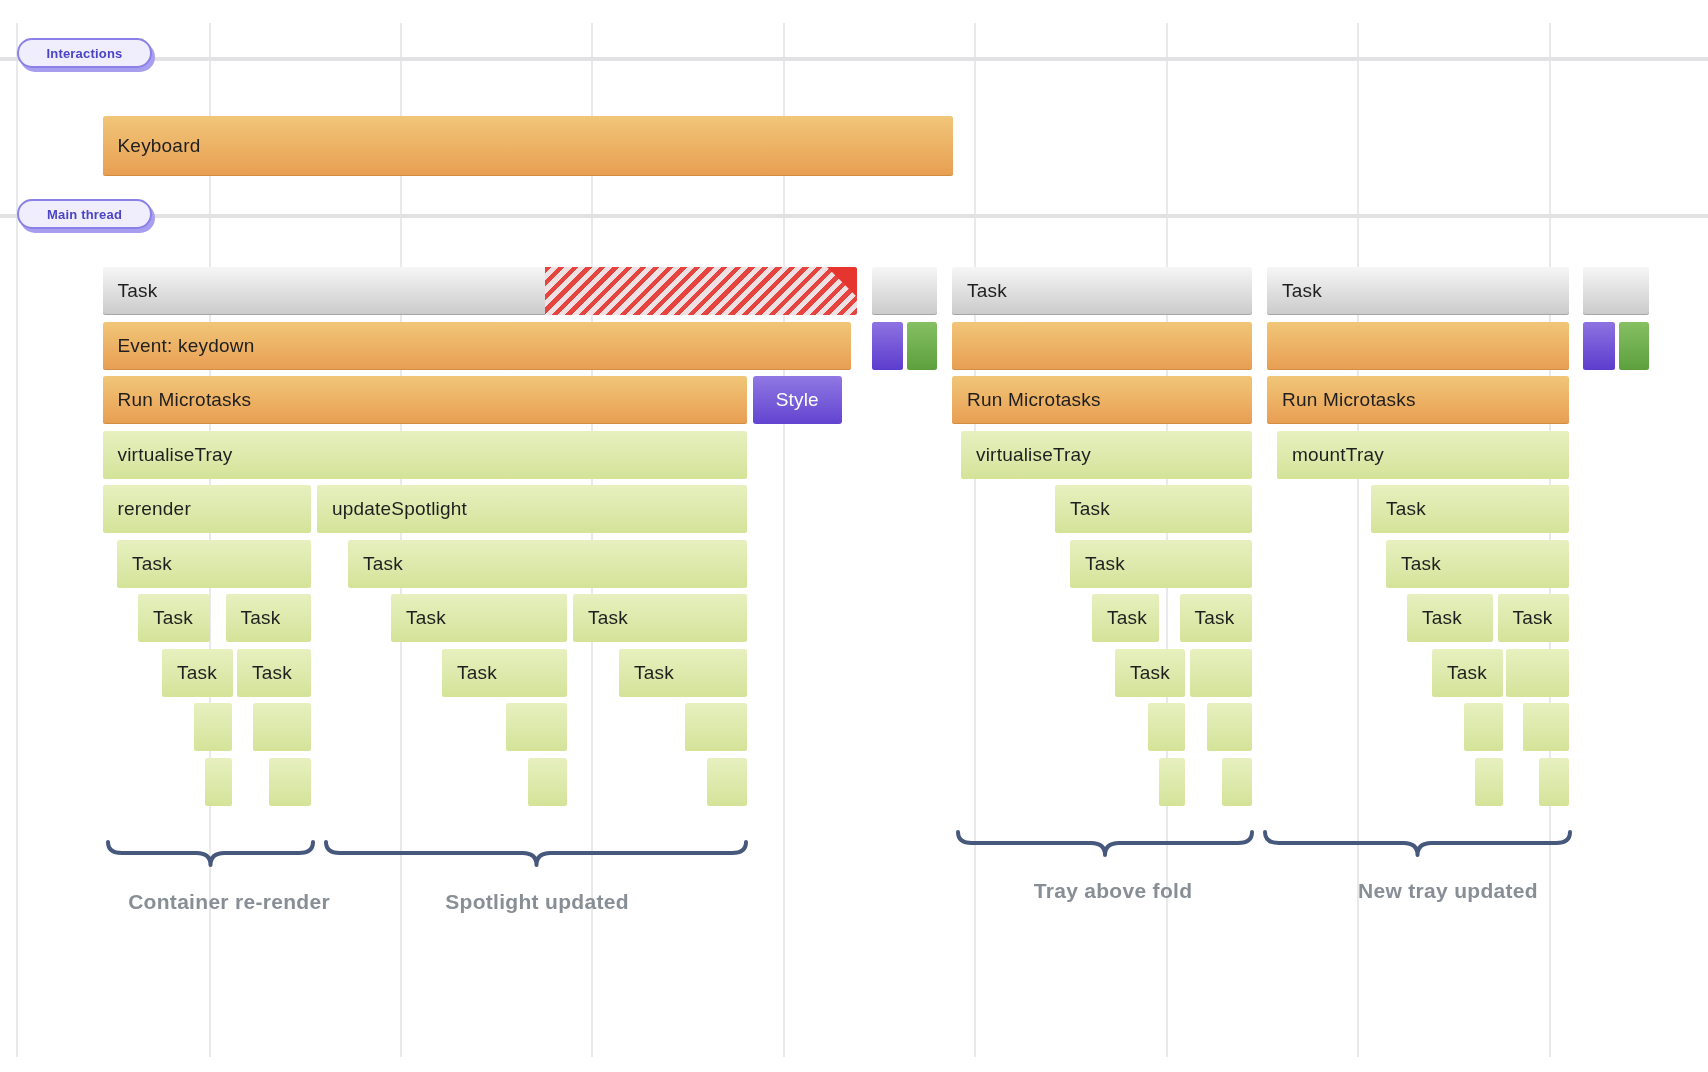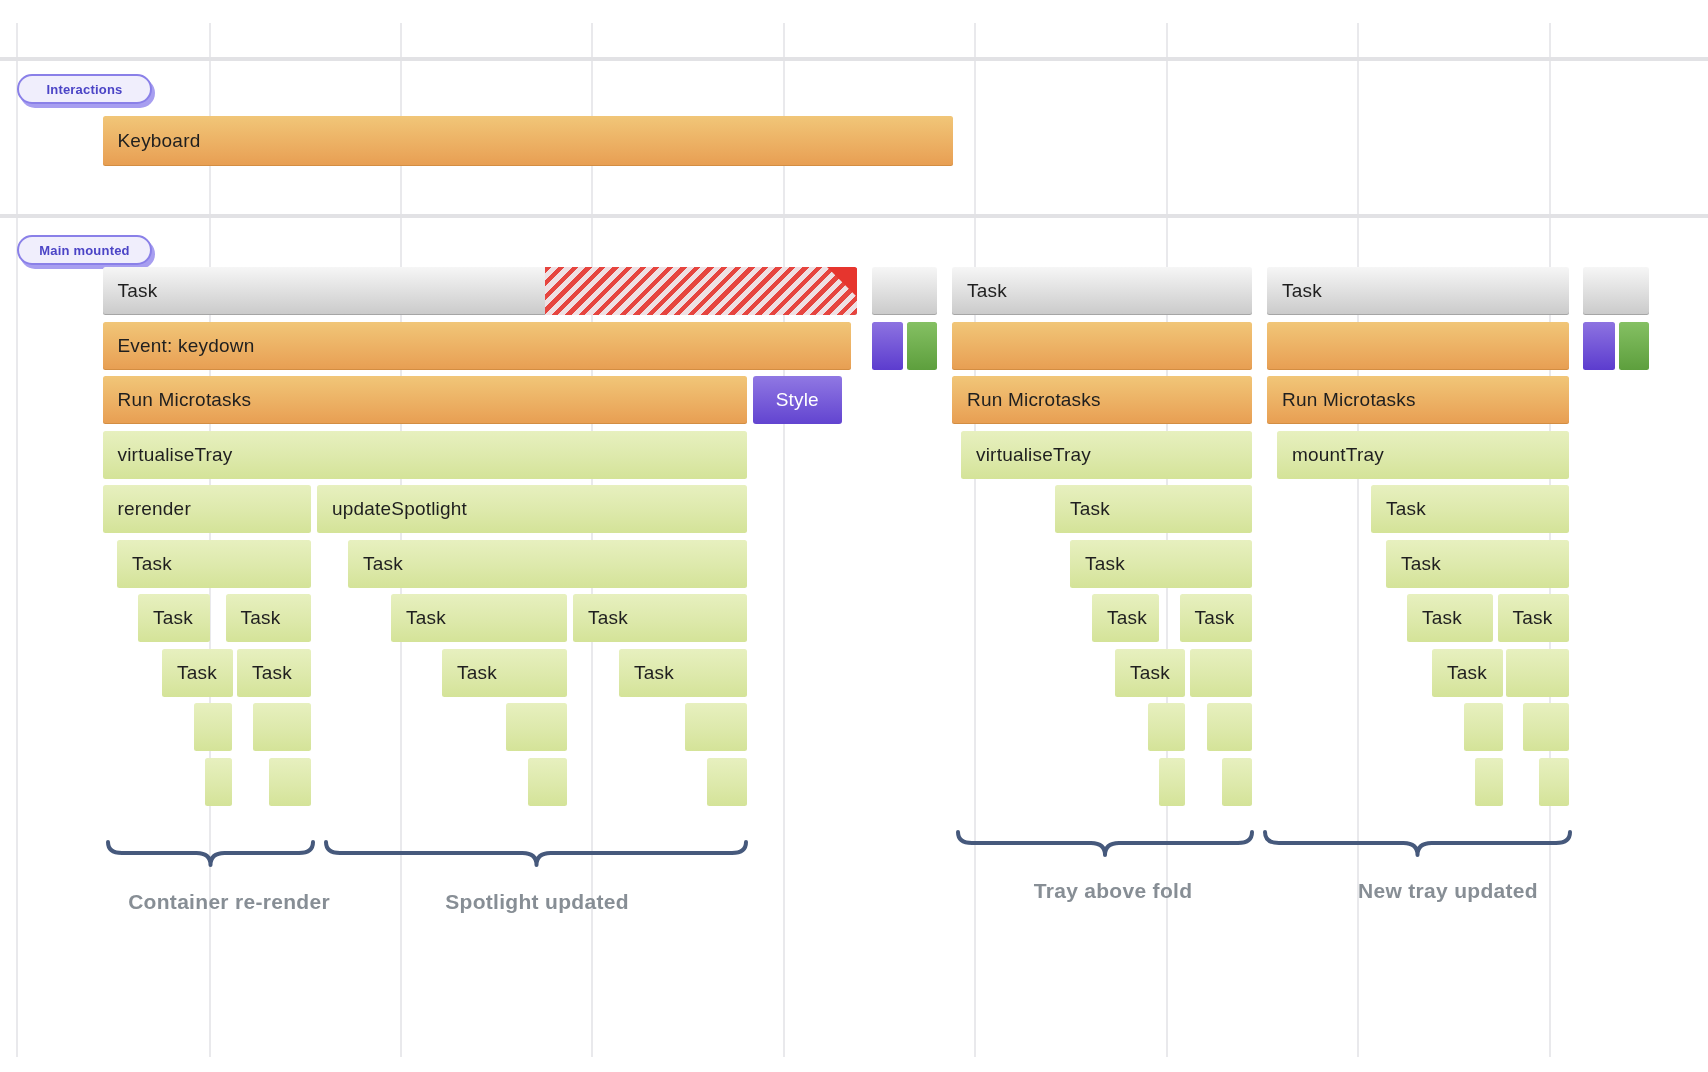--- a/index.html
+++ b/index.html
@@ -12,21 +12,20 @@
   .vline { position:absolute; width:2px; background:#e9e9ec; }
   .hline { position:absolute; left:0; width:1708px; height:4px; background:#e2e2e5; }
   
   .pill {
     position:absolute; width:135px; height:30px; box-sizing:border-box;
     background:#f0eefc; border:2px solid #8a80e8; border-radius:16px;
     box-shadow:3px 4px 0 #a79ef0;
     display:flex; align-items:center; justify-content:center;
     font-size:13px; font-weight:700; color:#4b44c6; letter-spacing:0.2px;
     cursor:pointer;
-    margin-top:36px;
   }
   
   .bar {
     position:absolute; height:48px; box-sizing:border-box;
     display:flex; align-items:center; padding-left:15px;
     font-size:19px; font-weight:500; color:#1f1f1f; letter-spacing:0.2px;
     white-space:nowrap; overflow:hidden; border-radius:2.5px;
   }
   .bar.orange   { background:linear-gradient(180deg,#f1c678 0%,#eaa75b 78%,#e79e52 100%); box-shadow:inset 0 -1px 0 rgba(150,90,20,.25); }
   .bar.gray     { background:linear-gradient(180deg,#f6f6f6 0%,#dedede 55%,#cacaca 100%); box-shadow:inset 0 -1px 0 rgba(0,0,0,.18); }
@@ -66,26 +65,26 @@
       <div class="vline" style="left: 1357px; top: 23px; height: 1034px;"></div>
       <div class="vline" style="left: 1549px; top: 23px; height: 1034px;"></div>
       <div class="hline" style="top: 57px;"></div>
       <div class="hline" style="top: 214px;"></div>
     </div>
 
   <div class="pill" id="pill-interactions" style="left: 17px; top: 38px;">
     <span>Interactions</span>
   </div>
 
-  <div class="bar orange" id="keyboard-bar" style="left: 102.5px; top: 116px; width: 850px; height: 50px;">
+  <div class="bar orange" id="keyboard-bar" style="left: 102.5px; top: 116px; width: 850px; height: 60px;">
     <span>Keyboard</span>
   </div>
 
   <div class="pill" id="pill-main-thread" style="left: 17px; top: 199px;">
-    <span>Main mounted</span>
+    <span>Main thread</span>
   </div>
 
   <div id="bars-layer">
       <div class="bar gray" style="left: 102.5px; top: 267px; width: 754.5px; height: 48px;">Task<div class="hatch" style="left: 442.5px;"></div><div class="alert-tri"></div></div>
       <div class="bar gray" style="left: 872px; top: 267px; width: 65px; height: 48px;"></div>
       <div class="bar orange" style="left: 102.5px; top: 321.5px; width: 748.5px; height: 48px;">Event: keydown</div>
       <div class="bar purple-sm" style="left: 872px; top: 321.5px; width: 30.5px; height: 48px;"></div>
       <div class="bar green-sm" style="left: 906.5px; top: 321.5px; width: 30.5px; height: 48px;"></div>
       <div class="bar orange" style="left: 102.5px; top: 376px; width: 644.5px; height: 48px;">Run Microtasks</div>
       <div class="bar purple" style="left: 752.5px; top: 376px; width: 89.5px; height: 48px;">Style</div>

